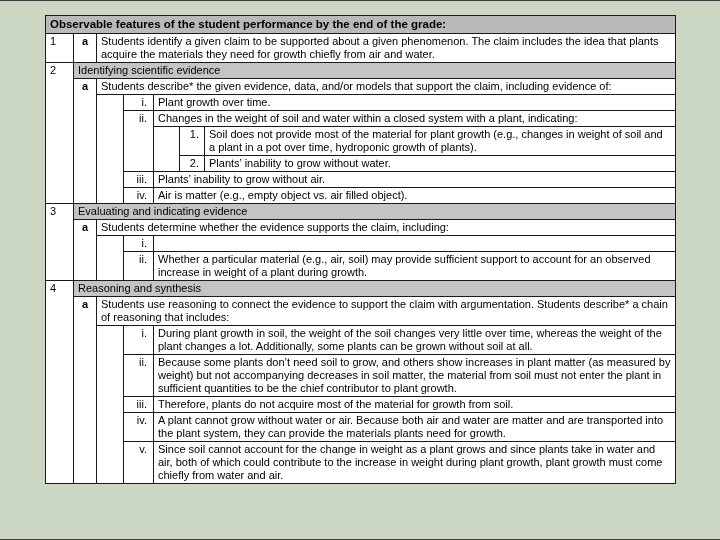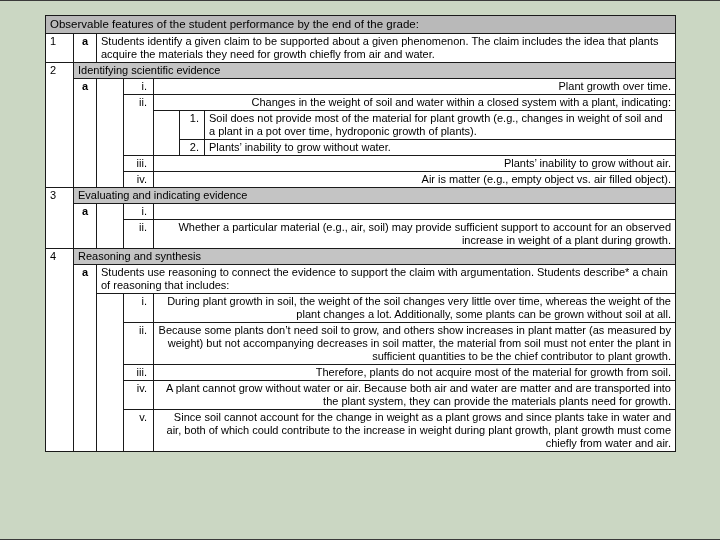--- a/index.html
+++ b/index.html
@@ -22,21 +22,21 @@
   .perf-table {
     background: #ffffff;
     border: 1px solid #1a1a1a;
     color: #000;
     font-size: 11px;
     line-height: 13px;
   }
 
   .header-row {
     background: #b9b9b9;
-    font-weight: 400;
+    font-weight: 700;
     font-size: 11.5px;
     padding: 2px 4px;
     border-bottom: 1px solid #1a1a1a;
   }
 
   .section {
     display: flex;
     border-bottom: 1px solid #1a1a1a;
   }
   .section:last-child { border-bottom: none; }
@@ -87,21 +87,21 @@
 
   .sub-marker {
     flex: 0 0 30px;
     border-right: 1px solid #1a1a1a;
     text-align: right;
     padding: 1px 6px 1px 0;
   }
 
   .sub-body { flex: 1; min-width: 0; }
 
-  .sub-text { padding: 1px 4px; text-align: right; }
+  .sub-text { padding: 1px 4px; }
   .sub-text.has-children { border-bottom: 1px solid #1a1a1a; }
 
   .subsub-list {
     margin-left: 25px;
     border-left: 1px solid #1a1a1a;
   }
 
   .subsub-row {
     display: flex;
     border-bottom: 1px solid #1a1a1a;
@@ -139,20 +139,21 @@
             </div>
           </div>
         </div>
         <div class="section">
           <div class="num-cell">2</div>
           <div class="section-body">
             <div class="section-title">Identifying scientific evidence</div>
             <div class="letter-row">
               <div class="letter-cell">a</div>
               <div class="letter-body">
+                <div class="intro-text has-children">Students describe* the given evidence, data, and/or models that support the claim, including evidence of:</div>
                 <div class="sub-list">
                   <div class="sub-row">
                     <div class="sub-marker">i.</div>
                     <div class="sub-body">
                       <div class="sub-text">Plant growth over time.</div>
                     </div>
                   </div>
                   <div class="sub-row">
                     <div class="sub-marker">ii.</div>
                     <div class="sub-body">
@@ -186,20 +187,21 @@
             </div>
           </div>
         </div>
         <div class="section">
           <div class="num-cell">3</div>
           <div class="section-body">
             <div class="section-title">Evaluating and indicating evidence</div>
             <div class="letter-row">
               <div class="letter-cell">a</div>
               <div class="letter-body">
+                <div class="intro-text has-children">Students determine whether the evidence supports the claim, including:</div>
                 <div class="sub-list">
                   <div class="sub-row">
                     <div class="sub-marker">i.</div>
                   </div>
                   <div class="sub-row">
                     <div class="sub-marker">ii.</div>
                     <div class="sub-body">
                       <div class="sub-text">Whether a particular material (e.g., air, soil) may provide sufficient support to account for an observed increase in weight of a plant during growth.</div>
                     </div>
                   </div>

